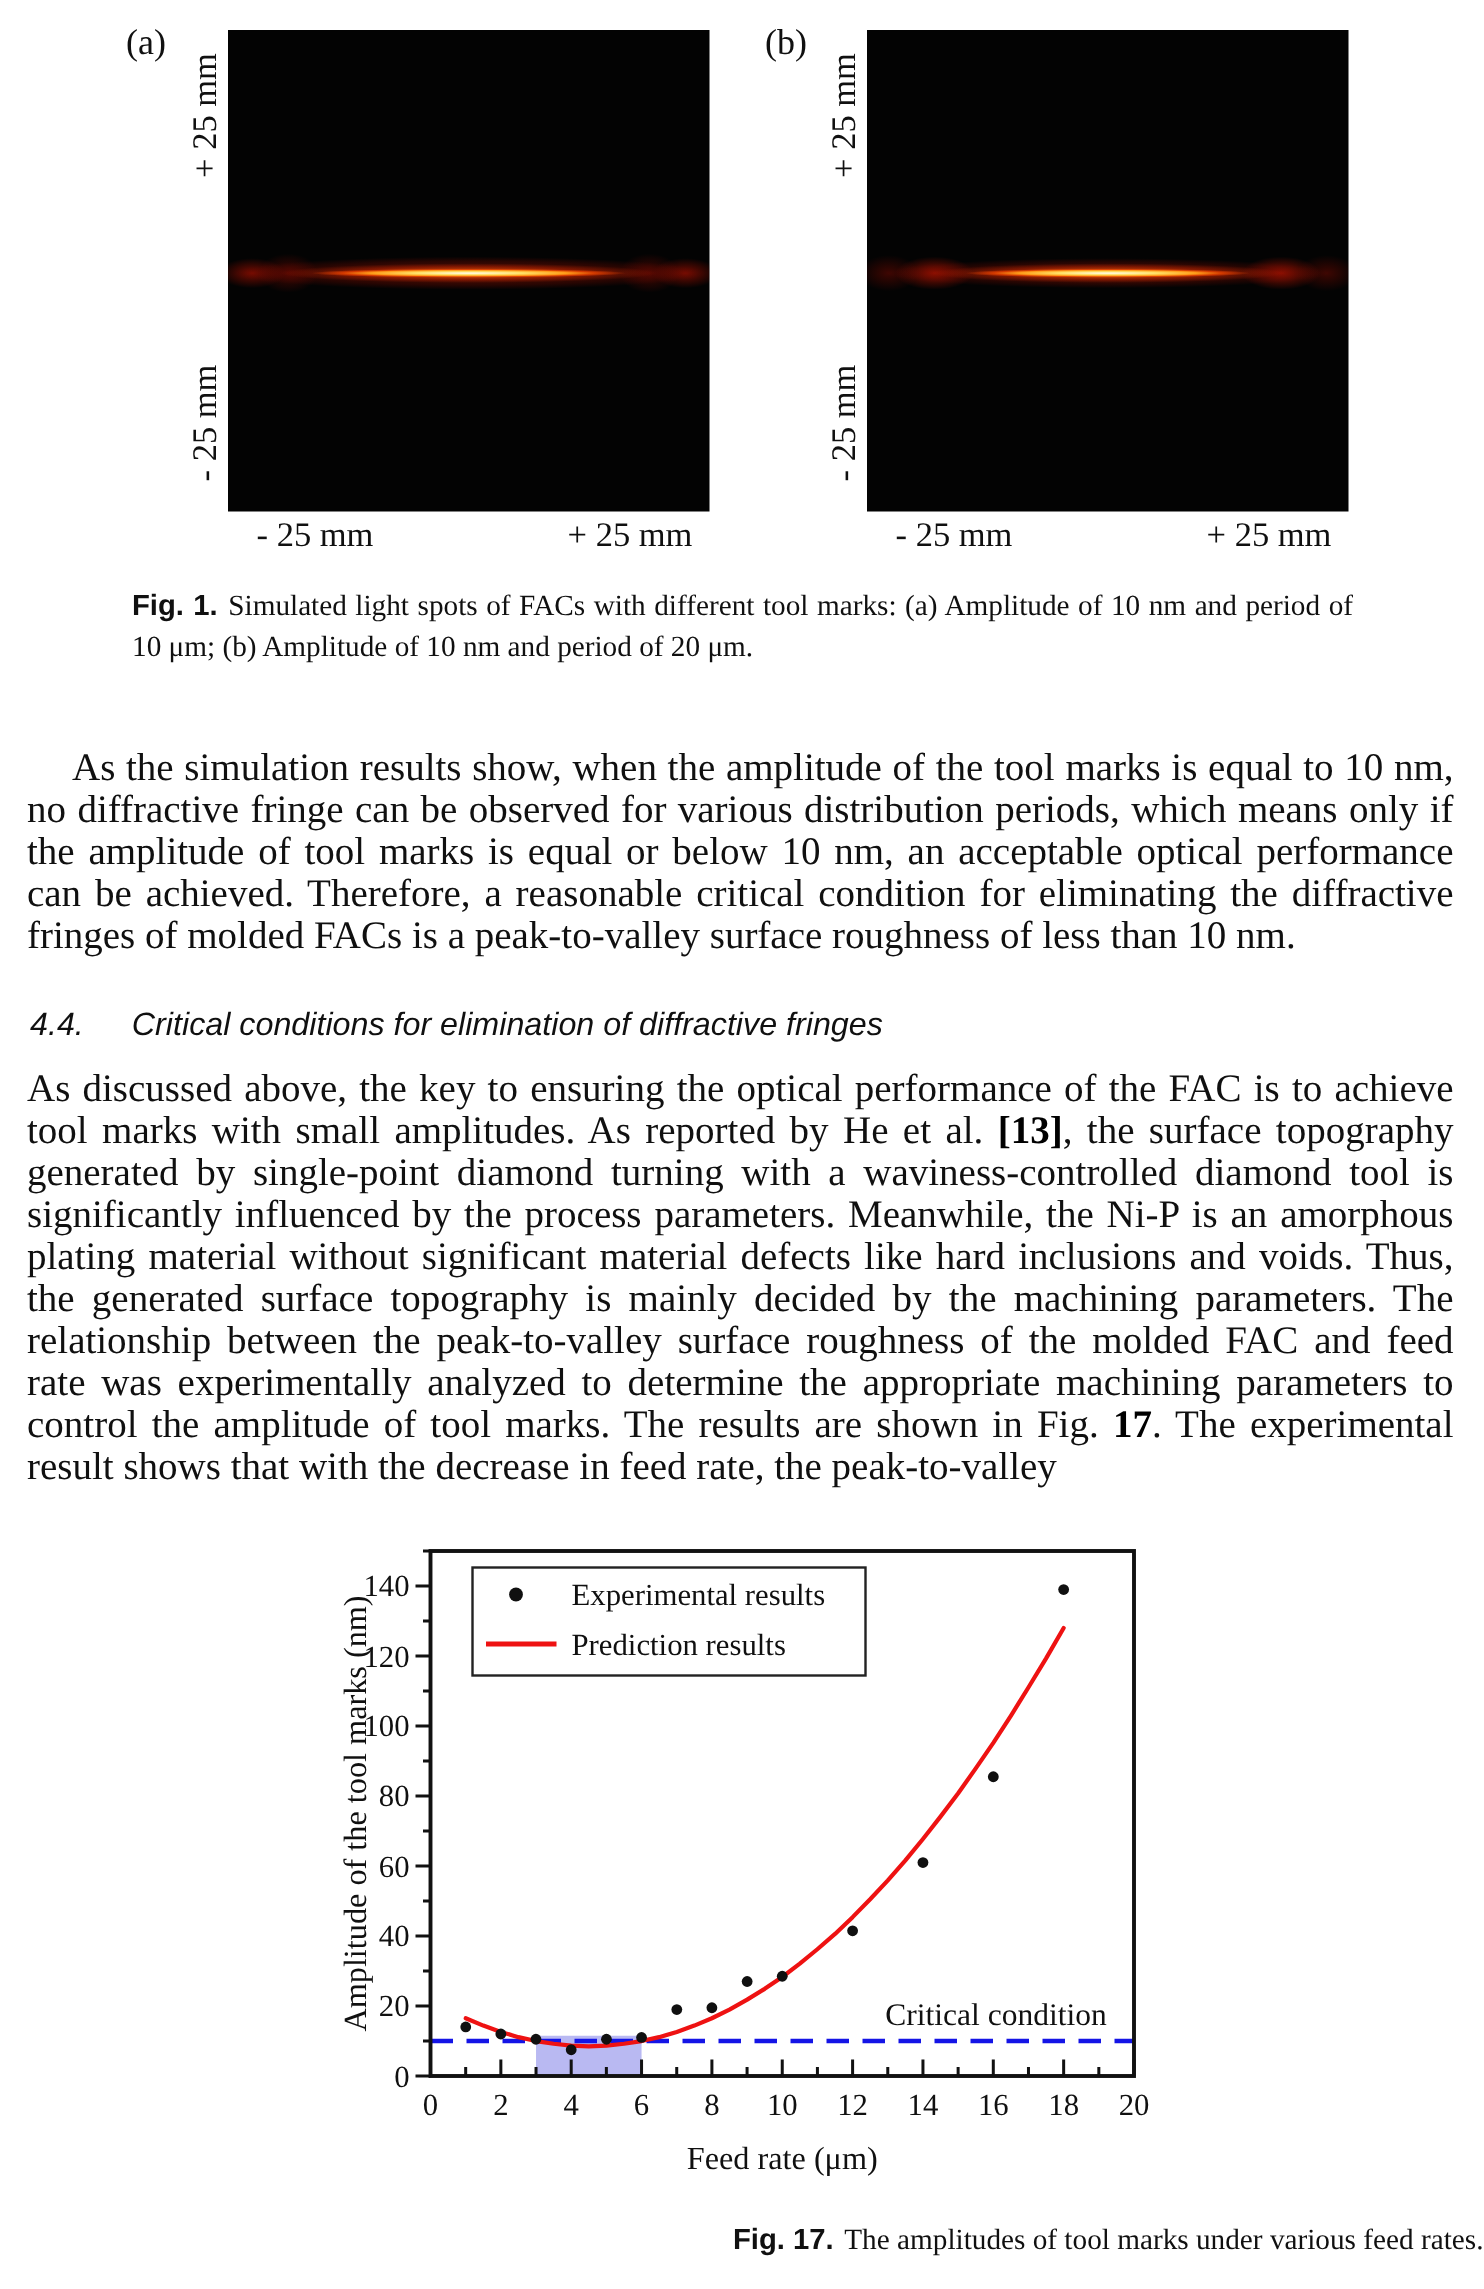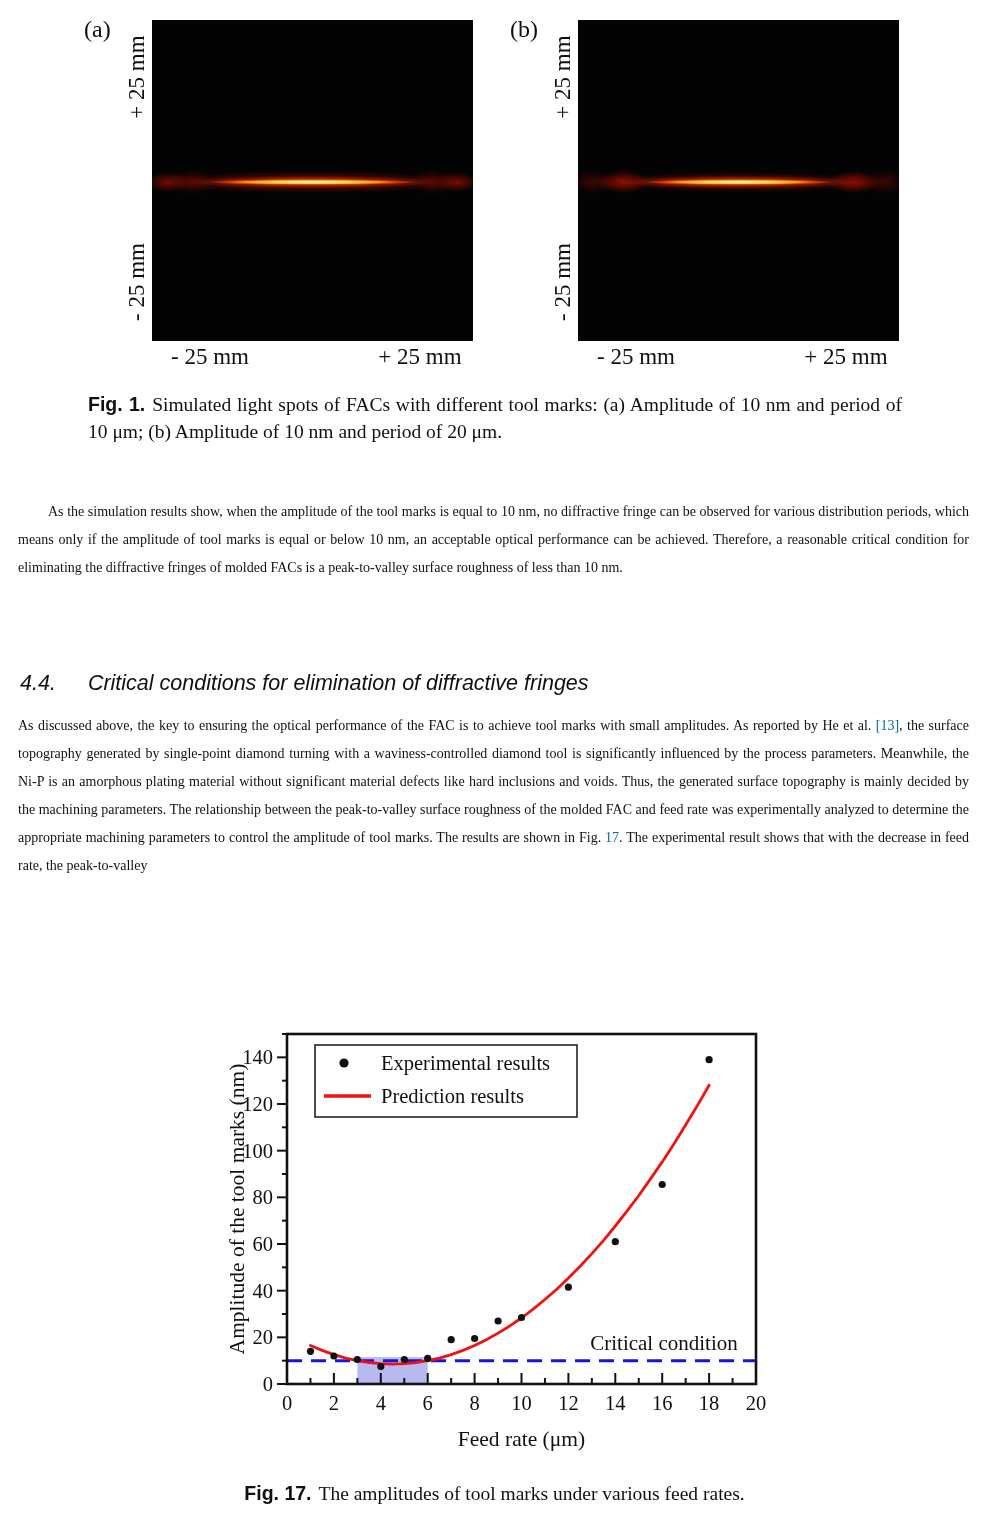--- a/index.html
+++ b/index.html
@@ -23,25 +23,25 @@
   .streak-b{background:
     radial-gradient(ellipse 95px 3px at 50% 50.5%, #fffdf0 0%, #ffe066 35%, #ff9d1a 62%, rgba(240,70,0,.75) 80%, rgba(0,0,0,0) 100%),
     radial-gradient(ellipse 118px 6.5px at 50% 50.5%, rgba(255,120,20,.8) 0%, rgba(210,40,0,.45) 65%, rgba(0,0,0,0) 100%),
     radial-gradient(ellipse 148px 10px at 50% 50.5%, rgba(195,30,0,.48) 0%, rgba(130,12,0,.28) 72%, rgba(0,0,0,0) 100%),
     radial-gradient(ellipse 26px 11px at 14% 50.5%, rgba(175,18,0,.8) 0%, rgba(0,0,0,0) 100%),
     radial-gradient(ellipse 26px 11px at 86% 50.5%, rgba(175,18,0,.8) 0%, rgba(0,0,0,0) 100%),
     radial-gradient(ellipse 20px 12px at 4.5% 50.5%, rgba(120,10,0,.5) 0%, rgba(0,0,0,0) 100%),
     radial-gradient(ellipse 20px 12px at 95.5% 50.5%, rgba(120,10,0,.5) 0%, rgba(0,0,0,0) 100%);}
   .cap{position:absolute;font-size:19.5px;line-height:27px;text-align:justify;}
   .cap-prefix{font-family:"Liberation Sans",sans-serif;font-weight:bold;margin-right:7px;}
-  .body-text{position:absolute;font-size:14px;line-height:28px;text-align:justify;}
+  .body-text{position:absolute;font-size:26px;line-height:28px;text-align:justify;}
   .sec-head{position:absolute;font-family:Liberation Sans, sans-serif;font-style:italic;
             font-size:21.5px;}
   .sec-title{margin-left:32px;}
-  .ref-link{color:#0369a1;text-decoration:none;cursor:pointer;}
+  .ref-link{color:#000000;text-decoration:none;cursor:pointer;font-weight:bold;}
   #chart svg text{font-family:"Liberation Serif",serif;fill:#101010;}
 </style>
 </head>
 <body>
 
 <div class="page">
 
   <span class="panel-tag" style="left:84px;top:16px">(a)</span>
   <span class="rot-label" style="left:137px;top:77px">+ 25 mm</span>
   <span class="rot-label" style="left:137px;top:282px">- 25 mm</span>
@@ -160,17 +160,17 @@
         <g>
           <rect x="87" y="17" width="262" height="72" fill="#ffffff" stroke="#222222" stroke-width="1.6"></rect>
           <circle cx="116" cy="35" r="4.6" fill="#101010"></circle>
           <text x="153" y="42" font-size="20.5">Experimental results</text>
           <line x1="96" y1="68" x2="143" y2="68" stroke="#ee1212" stroke-width="3.4"></line>
           <text x="153" y="75" font-size="20.5" fill="#ee1212">Prediction results</text>
         </g>
         <text x="436" y="322" text-anchor="middle" font-size="21" fill="#1414e6">Critical condition</text>
       </svg></div>
 
-  <div class="cap" style="left:0;top:1480px;width:989px;text-align:center">
+  <div class="cap" style="left:0;top:1480px;width:989px;text-align:right">
     <span class="cap-prefix">Fig. 17.</span><span>The amplitudes of tool marks under various feed rates.</span>
   </div>
 
 </div>
 
 </body></html>

